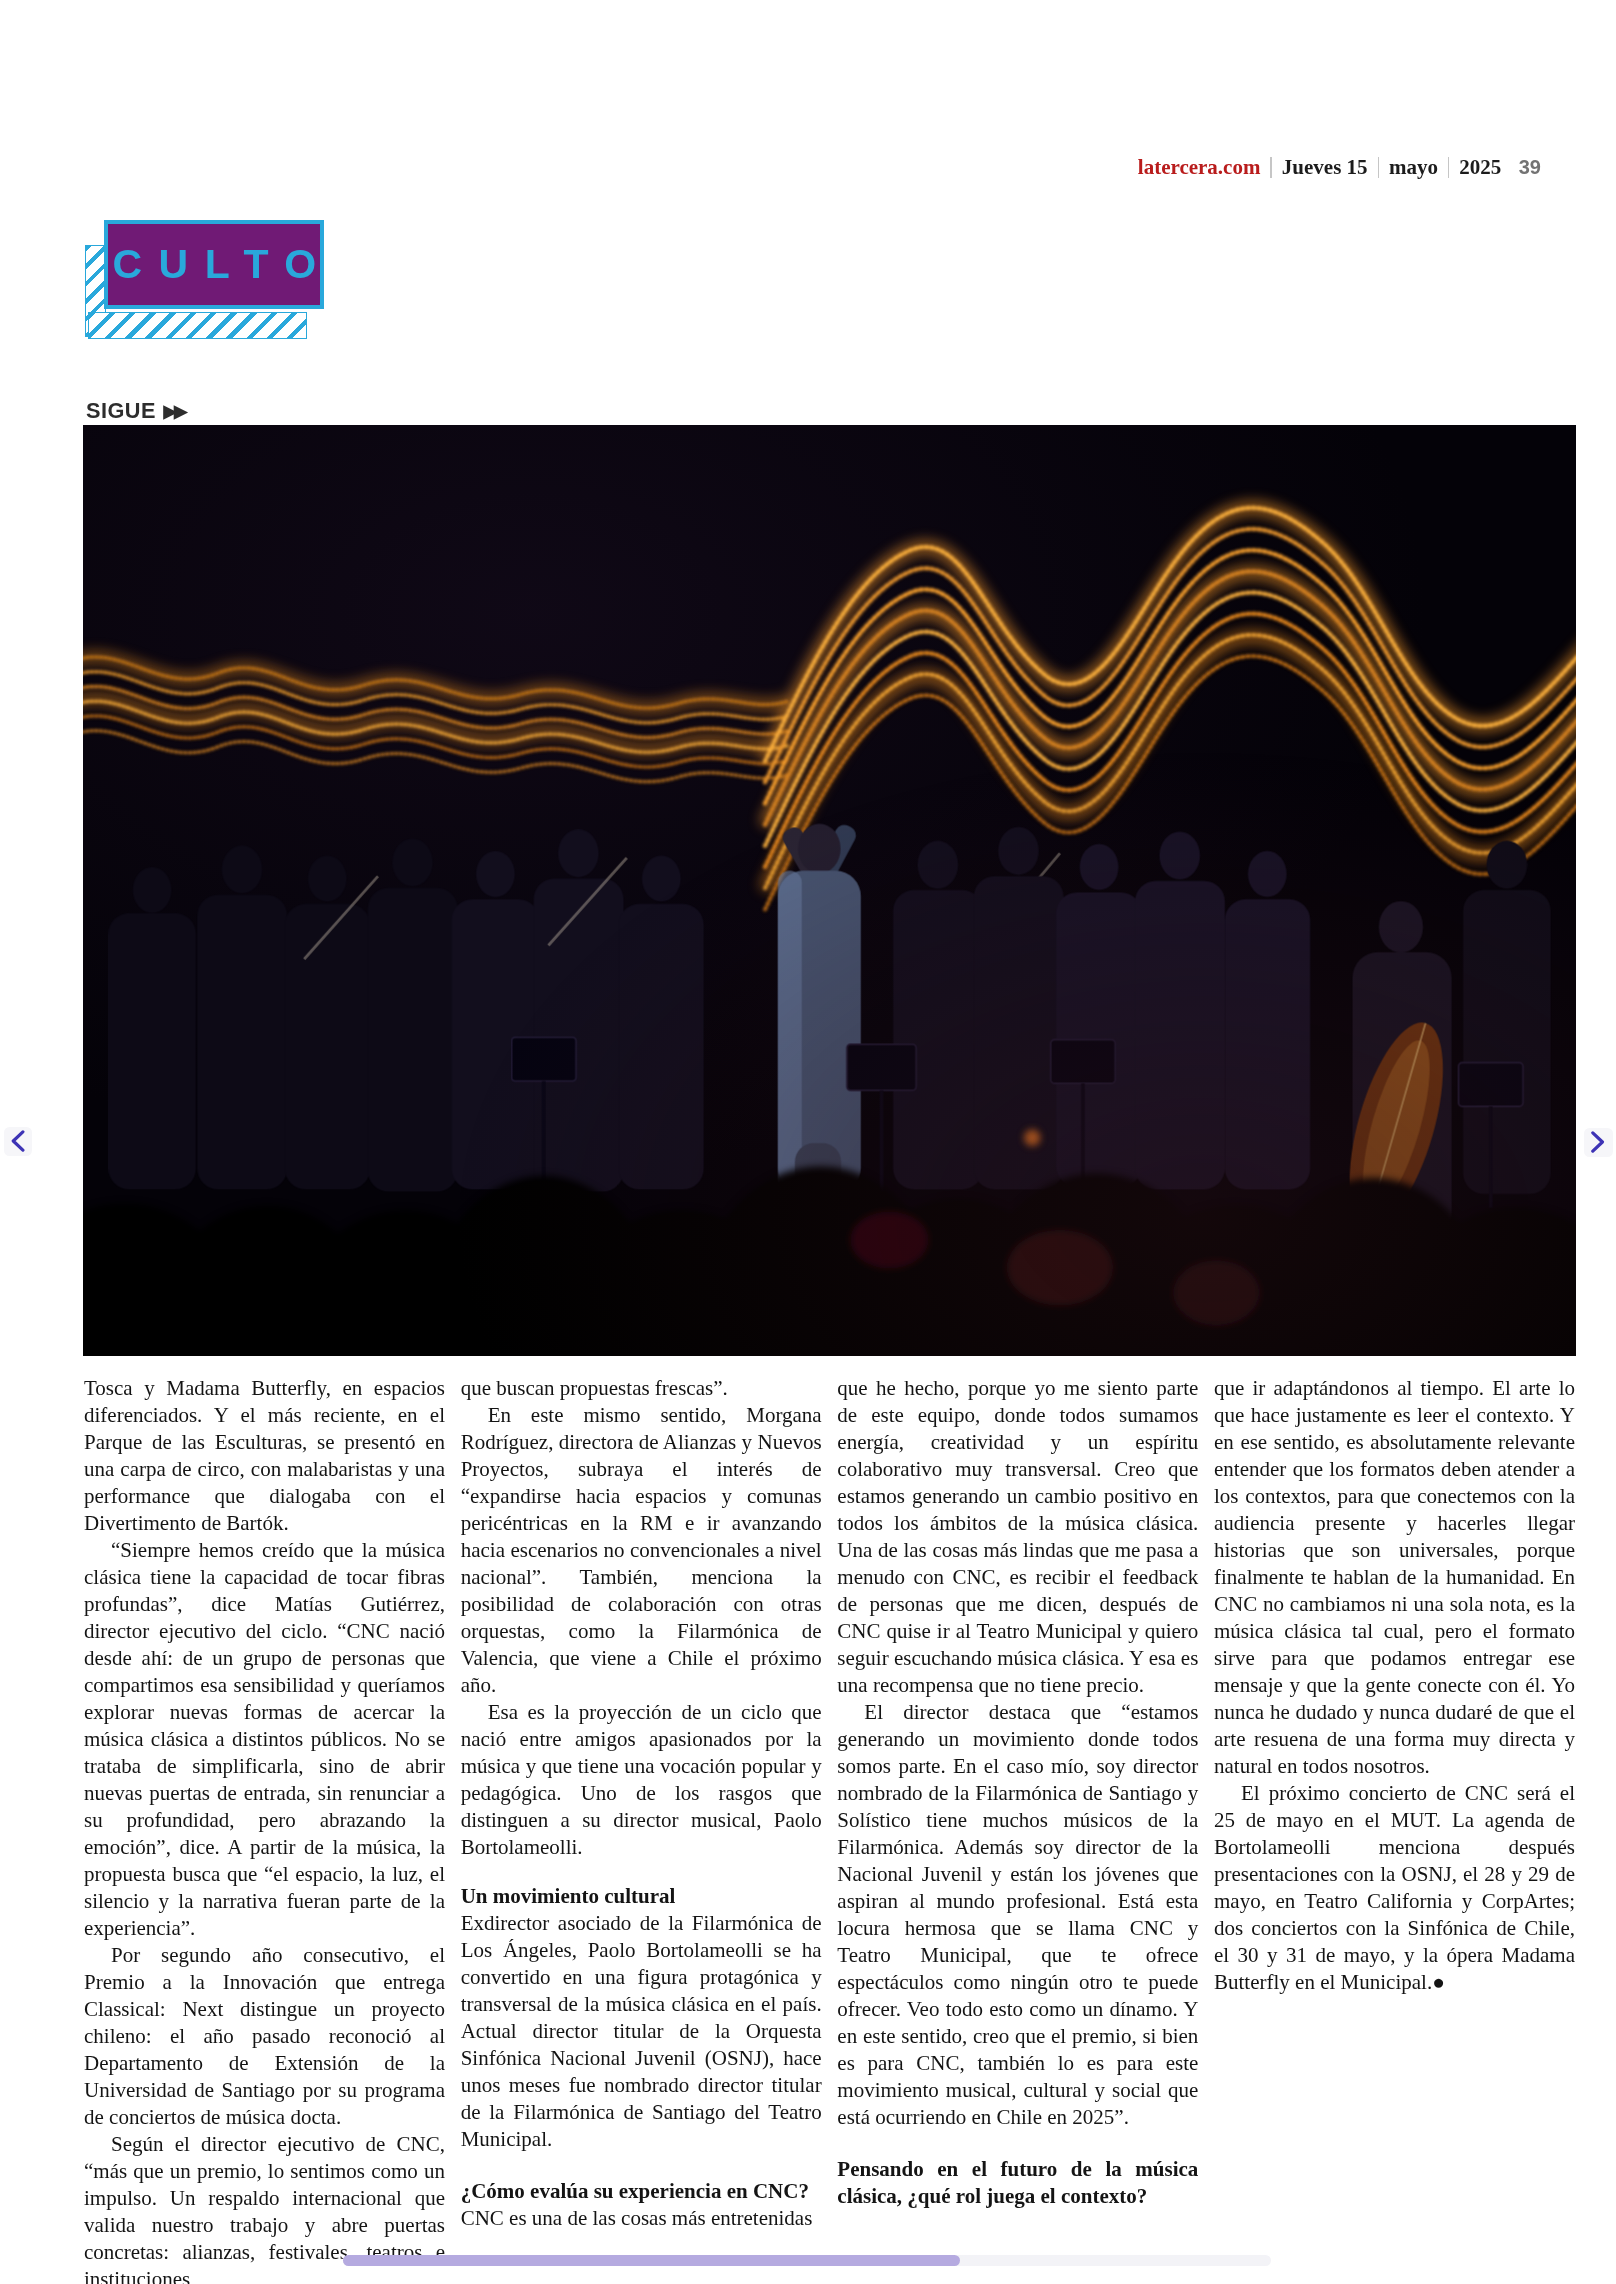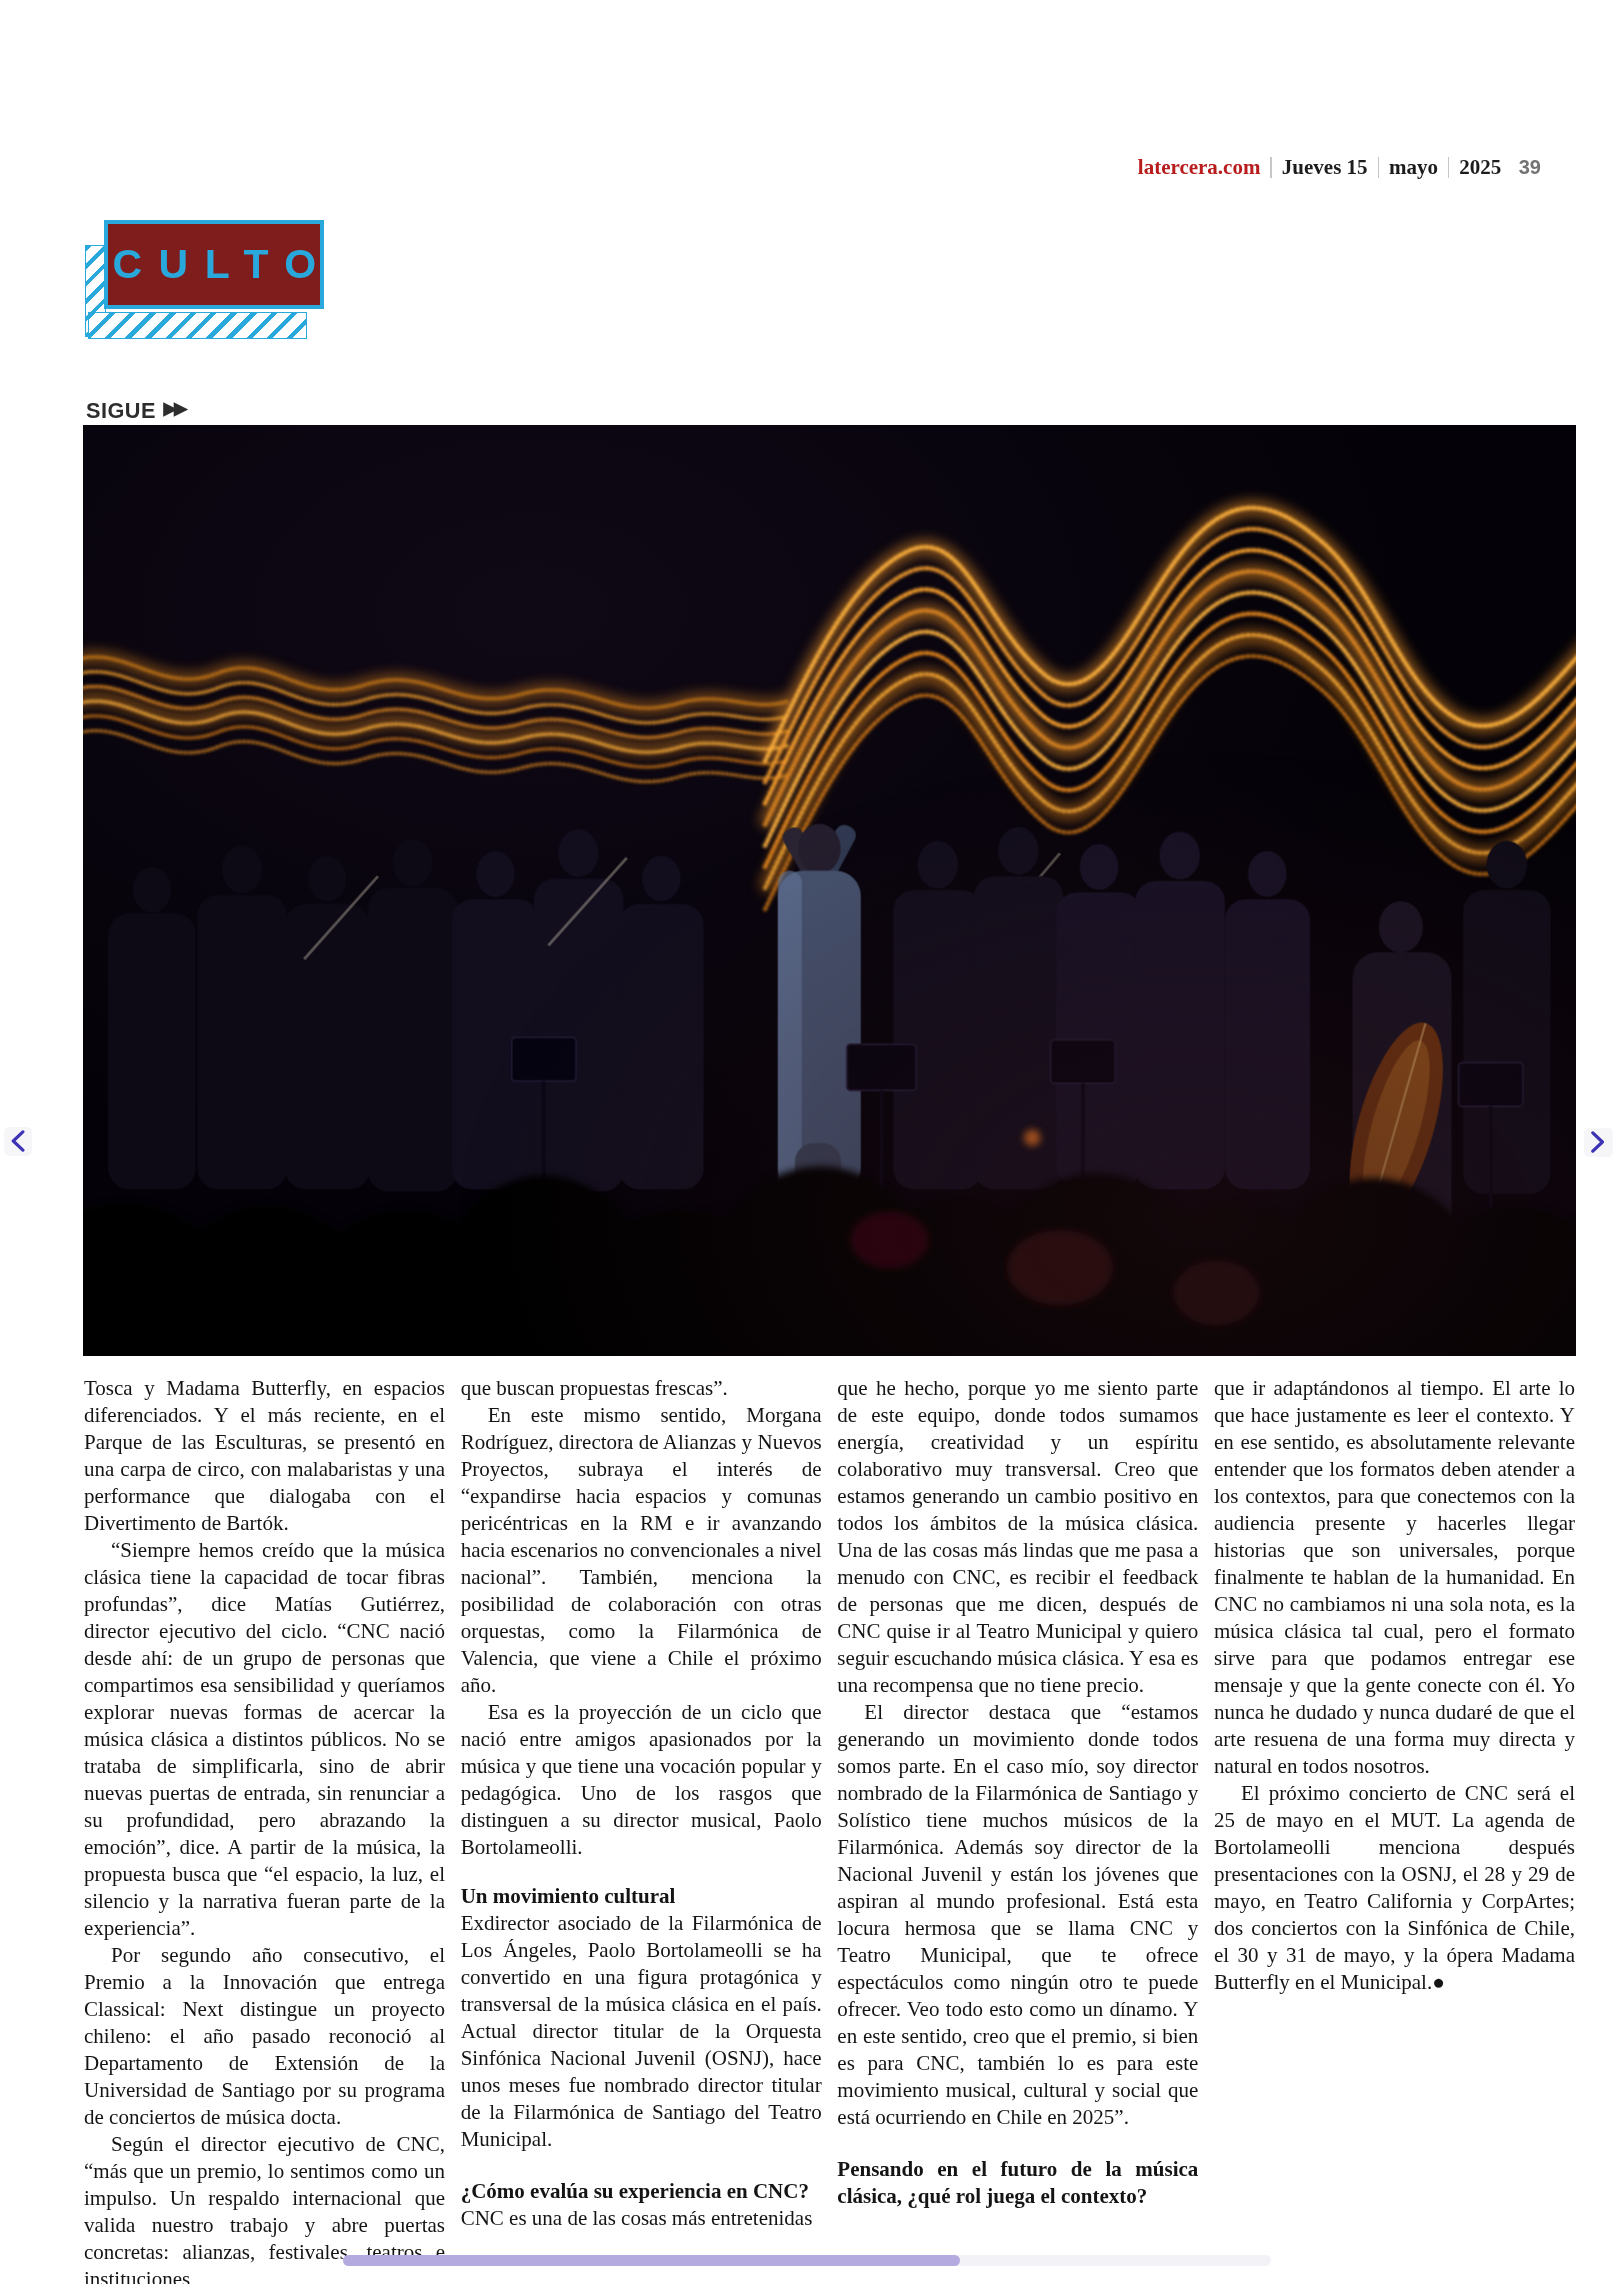--- a/index.html
+++ b/index.html
@@ -25,34 +25,34 @@
     border:1.8px solid #29a8db;
     background:repeating-linear-gradient(135deg, #29a8db 0 4.1px, #ffffff 4.1px 12.4px);
   }
   .logo-hatch-h {
     position:absolute; left:2.8px; top:92px; width:217px; height:25px;
     border:1.8px solid #29a8db;
     background:repeating-linear-gradient(135deg, #29a8db 0 4.6px, #ffffff 4.6px 14.3px);
   }
   .logo-box {
     position:absolute; left:19.3px; top:0; width:212px; height:81px;
-    background:#7f1d1d; border:4.6px solid #29a8db;
+    background:#701a75; border:4.6px solid #29a8db;
     display:flex; align-items:center; justify-content:center; z-index:2;
   }
   .logo-text {
     font-family:"Liberation Sans", sans-serif; font-weight:bold;
     font-size:41px; letter-spacing:16.6px; text-indent:16.6px; color:#29a8db;
   }
 
   
   .sigue {
     position:absolute; left:86px; top:398px;
     font-family:"Liberation Sans", sans-serif; font-weight:bold;
     font-size:21.7px; color:#2d2d2d; letter-spacing:0.5px;
-    display:flex; gap:7.4px;
+    display:flex; align-items:center; gap:7.4px;
   }
   .sigue-arrows { font-size:17.5px; letter-spacing:-2.8px; color:#2d2d2d; }
 
   
   .photo {
     position:absolute; left:83px; top:425px; width:1493px; height:931px;
     background:#030207; overflow:hidden;
   }
   .photo svg { display:block; width:100%; height:100%; }
 

